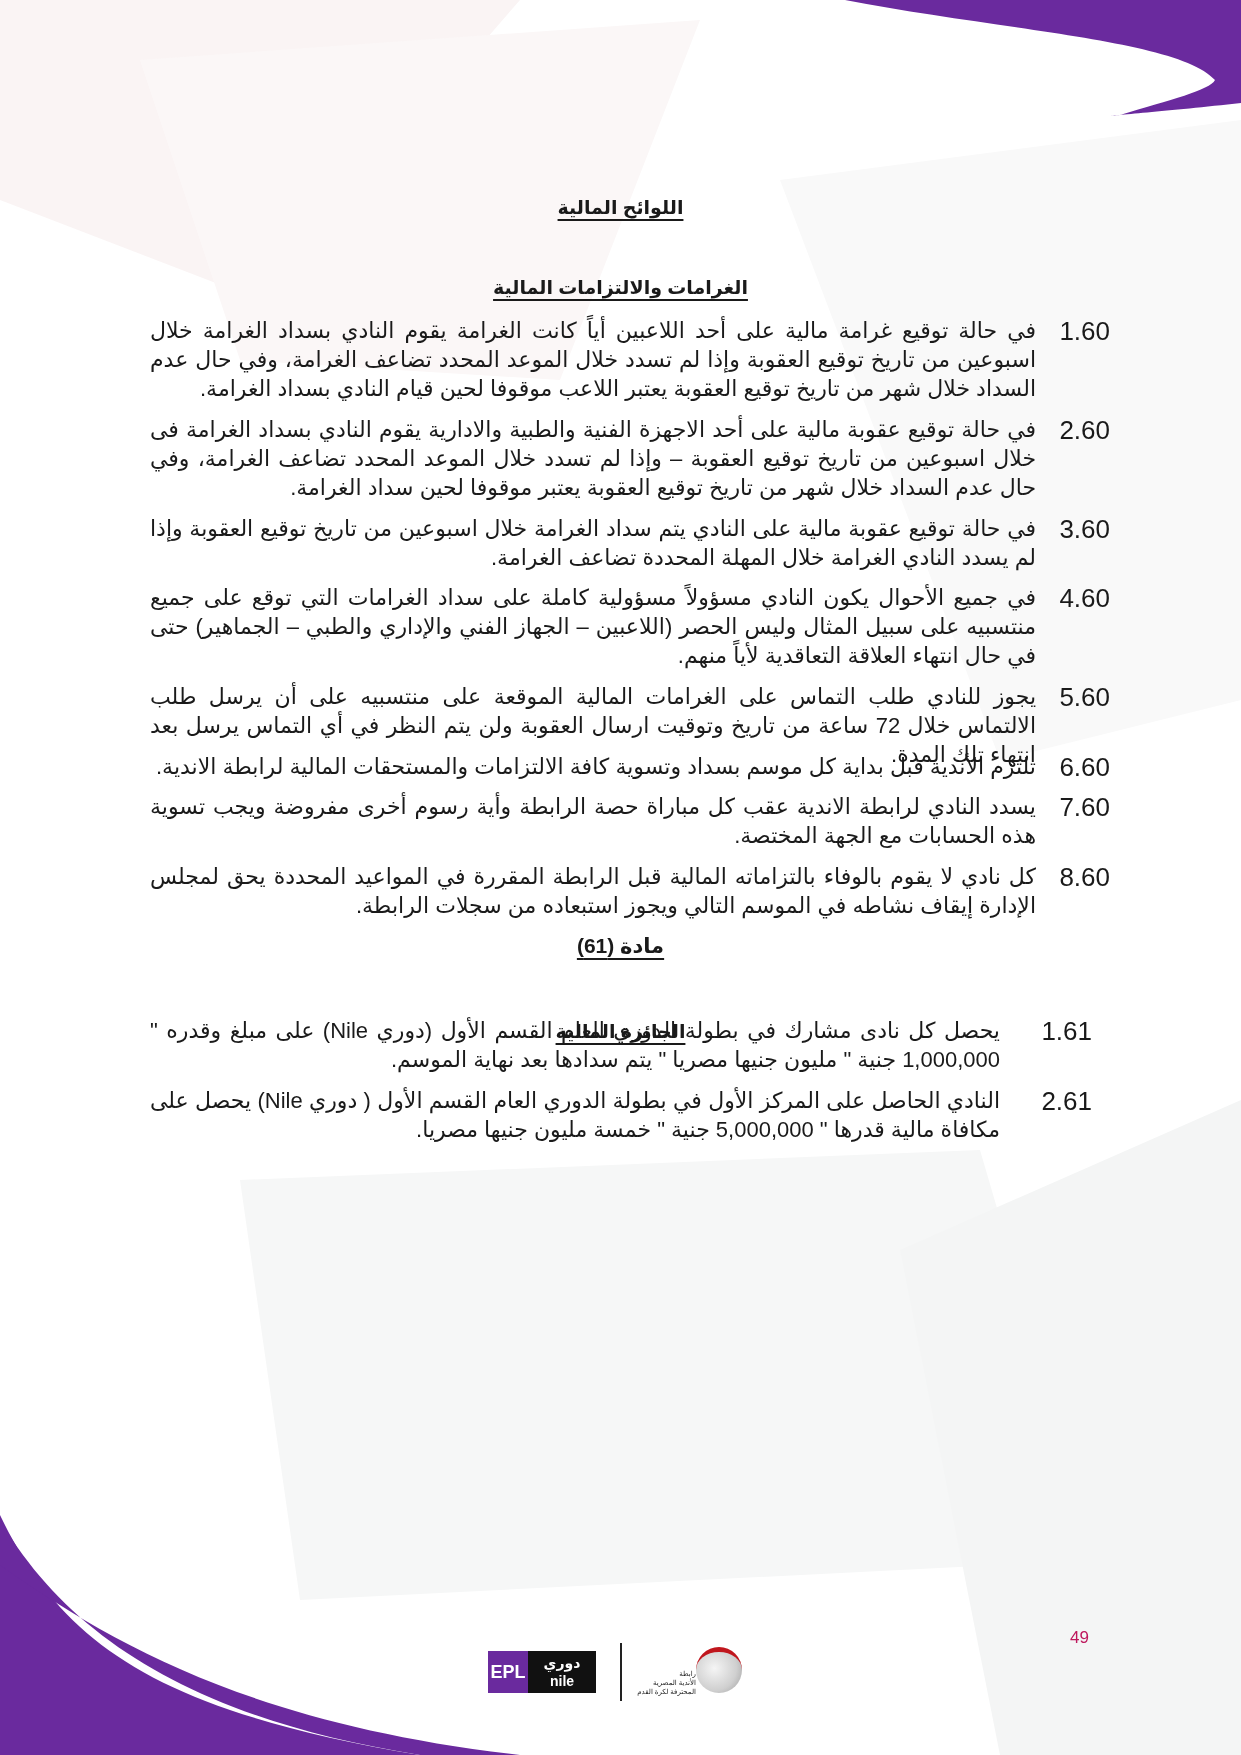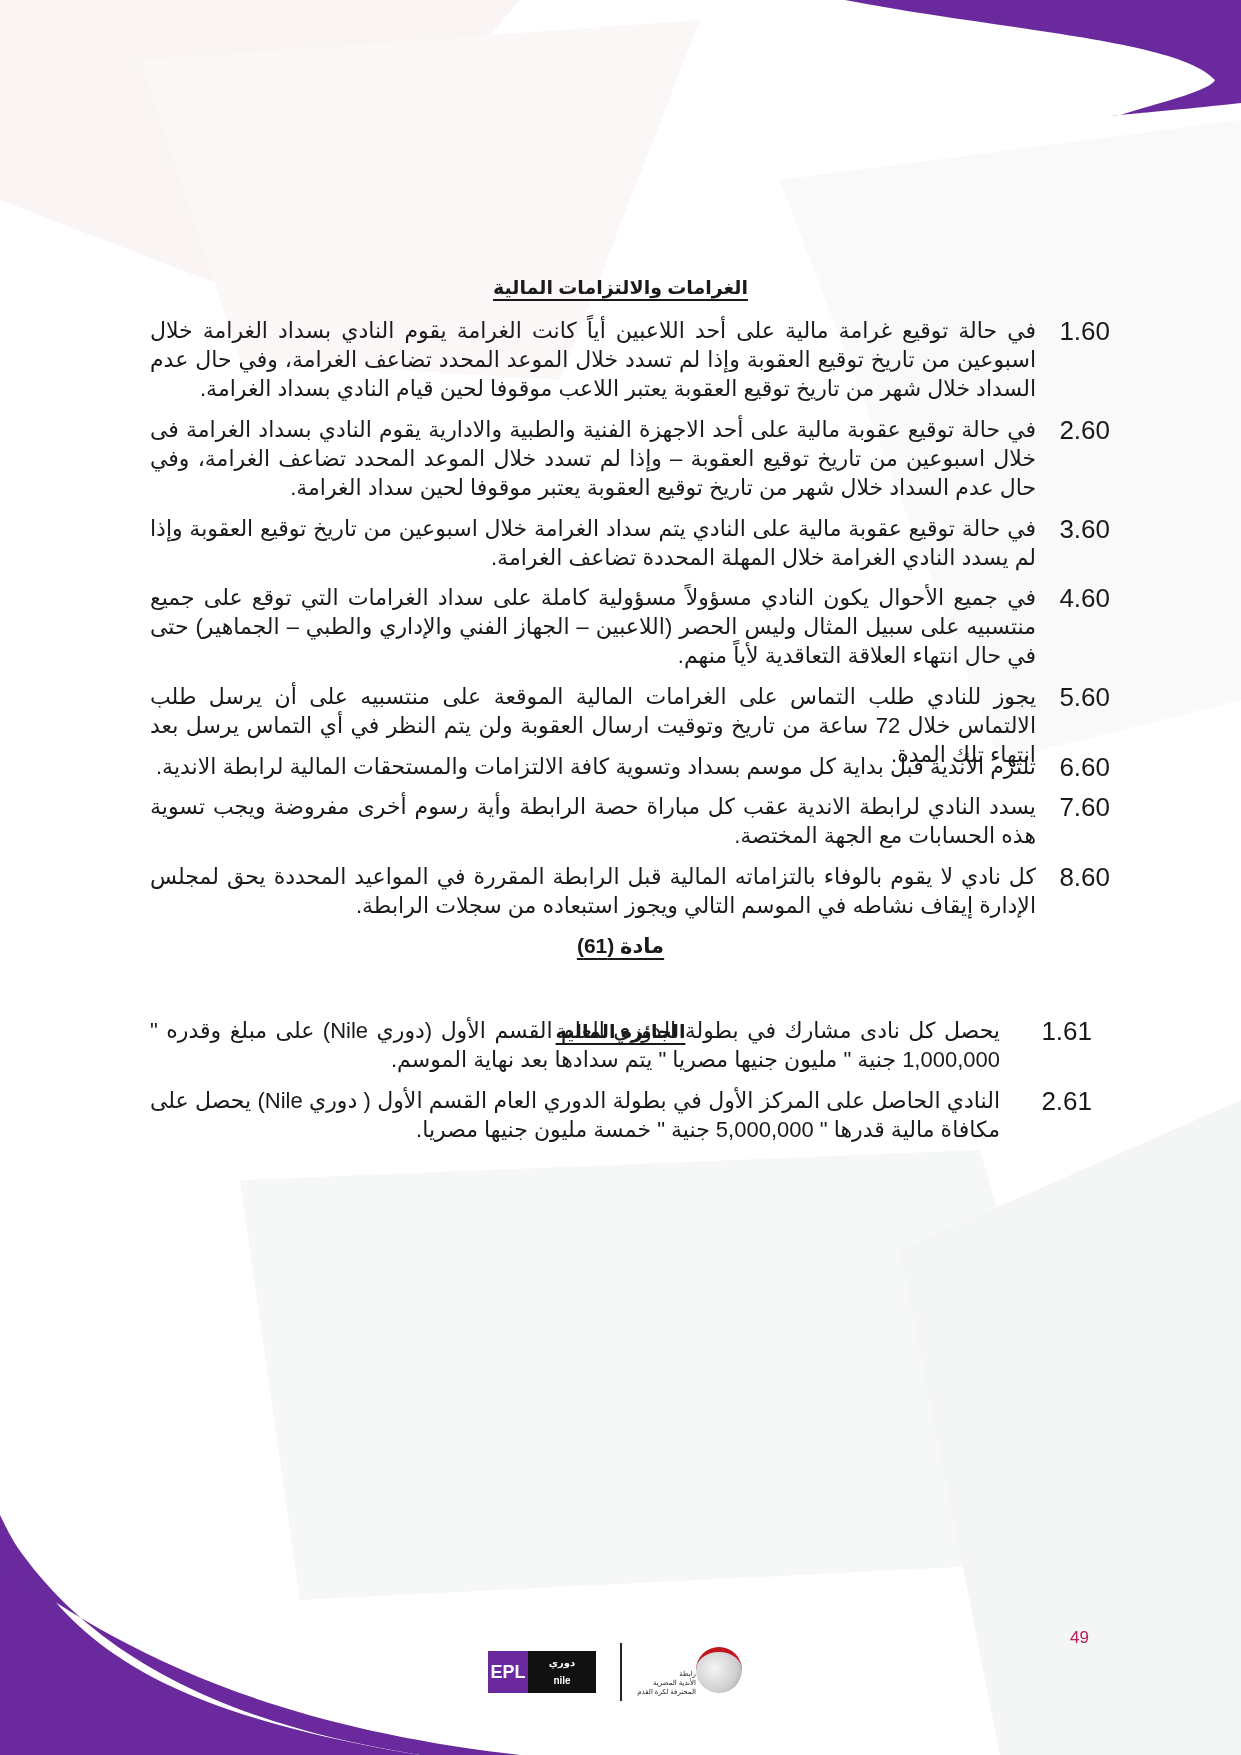--- a/index.html
+++ b/index.html
@@ -10,21 +10,21 @@
     .heading span { text-decoration:underline; text-underline-offset:5px; text-decoration-thickness:2px; }
     .heading.big span { font-size:21px; }
     .clause { position:absolute; left:150px; width:960px; direction:rtl; }
     .clause .num { position:absolute; right:0; top:0; font-size:26px; direction:ltr; }
     .clause .txt { margin-right:74px; font-size:22px; line-height:29px; text-align:justify; text-align-last:right; }
     .clause61 .txt { margin-right:92px; }
     .pagenum { position:absolute; left:1070px; top:1628px; font-size:17px; color:#be185d; }
     .logos { position:absolute; left:488px; top:1643px; height:60px; }
     .epl-box { position:absolute; left:0; top:8px; width:108px; height:42px; background:#111; display:flex; }
     .epl-box .p { width:40px; height:42px; background:#6a2a9e; color:#fff; font-weight:bold; font-size:18px; display:flex; align-items:center; justify-content:center; }
-    .epl-box .n { flex:1; color:#fff; font-weight:bold; font-size:10px; line-height:18px; display:flex; flex-direction:column; align-items:center; justify-content:center; }
+    .epl-box .n { flex:1; color:#fff; font-weight:bold; font-size:14px; line-height:18px; display:flex; flex-direction:column; align-items:center; justify-content:center; }
     .divider { position:absolute; left:132px; top:0; width:2px; height:58px; background:#222; }
     .league { position:absolute; left:148px; top:4px; width:100px; height:54px; }
     .league .txt { position:absolute; left:0; top:22px; width:60px; font-size:7px; line-height:9px; text-align:right; direction:rtl; color:#222; }
     .ball { position:absolute; left:60px; top:0; width:46px; height:46px; border-radius:50%; background:radial-gradient(circle at 40% 40%, #f5f5f5 0%, #cfcfcf 60%, #9a9a9a 100%); border-top:5px solid #c0161d; box-sizing:border-box; }
   </style>
 </head>
 <body>
 
 <svg class="bg" width="1241" height="1755" viewBox="0 0 1241 1755">
   <polygon points="0,0 520,0 260,300 0,200" fill="#faf4f4"></polygon>
@@ -32,20 +32,21 @@
   <polygon points="780,180 1241,120 1241,700 1000,760" fill="#f9f9f9"></polygon>
   <polygon points="240,1180 980,1150 1100,1560 300,1600" fill="#f6f7f7"></polygon>
   <polygon points="900,1250 1241,1100 1241,1755 1000,1755" fill="#f4f5f5"></polygon>
   <path d="M845,0 L1241,0 L1241,103 C1150,113 1080,118 1120,115 C1170,100 1210,90 1215,80 C1180,40 1000,30 845,0 Z" fill="#6a2a9e"></path>
   <path d="M0,1515 C60,1640 150,1710 420,1755 L0,1755 Z" fill="#6a2a9e"></path>
   <path d="M0,1520 C70,1640 200,1720 420,1755 L520,1755 C260,1725 120,1650 0,1565 Z" fill="#6a2a9e"></path>
 </svg>
 
 <div class="page">
 
+  <div class="heading" style="top:196px;"><span>اللوائح المالية</span></div>
   <div class="heading" style="top:276px;"><span>الغرامات والالتزامات المالية</span></div>
 
   <div class="clause" style="top:316px;">
     <div class="num">1.60</div>
     <div class="txt">في حالة توقيع غرامة مالية على أحد اللاعبين أياً كانت الغرامة يقوم النادي بسداد الغرامة خلال اسبوعين من تاريخ توقيع العقوبة وإذا لم تسدد خلال الموعد المحدد تضاعف الغرامة، وفي حال عدم السداد خلال شهر من تاريخ توقيع العقوبة يعتبر اللاعب موقوفا لحين قيام النادي بسداد الغرامة.</div>
   </div>
   <div class="clause" style="top:415px;">
     <div class="num">2.60</div>
     <div class="txt">في حالة توقيع عقوبة مالية على أحد الاجهزة الفنية والطبية والادارية يقوم النادي بسداد الغرامة فى خلال اسبوعين من تاريخ توقيع العقوبة – وإذا لم تسدد خلال الموعد المحدد تضاعف الغرامة، وفي حال عدم السداد خلال شهر من تاريخ توقيع العقوبة يعتبر موقوفا لحين سداد الغرامة.</div>
   </div>

